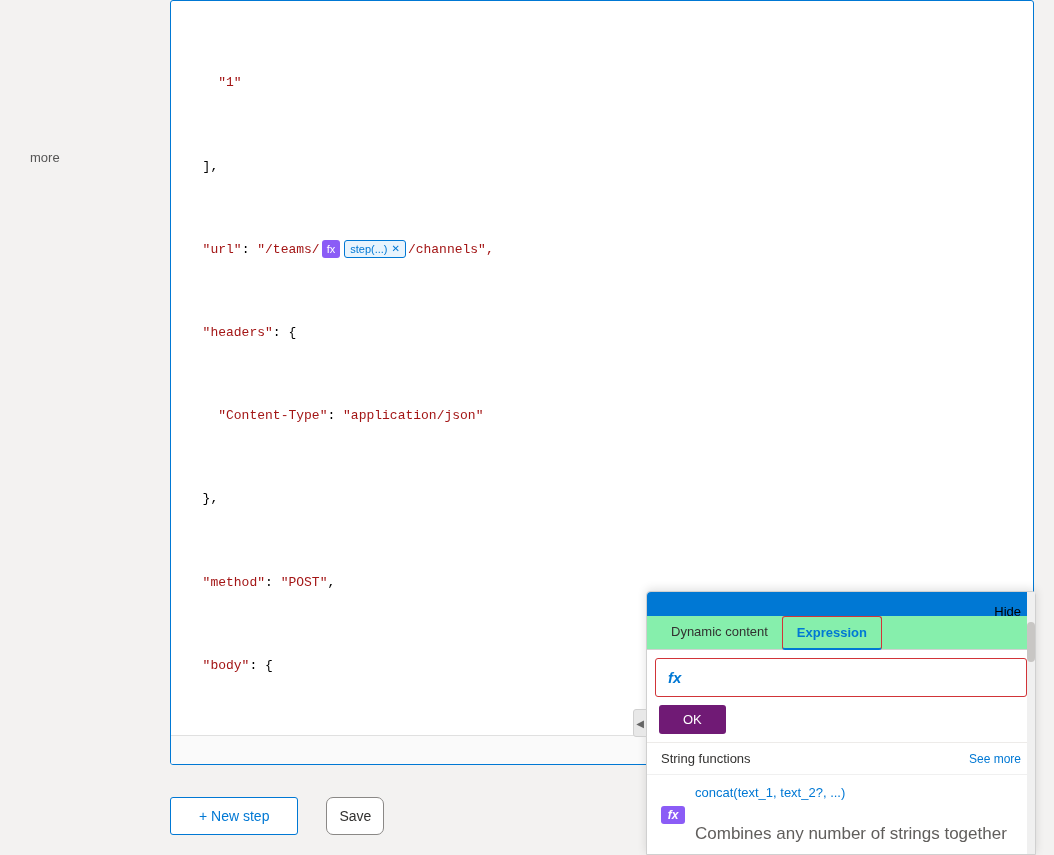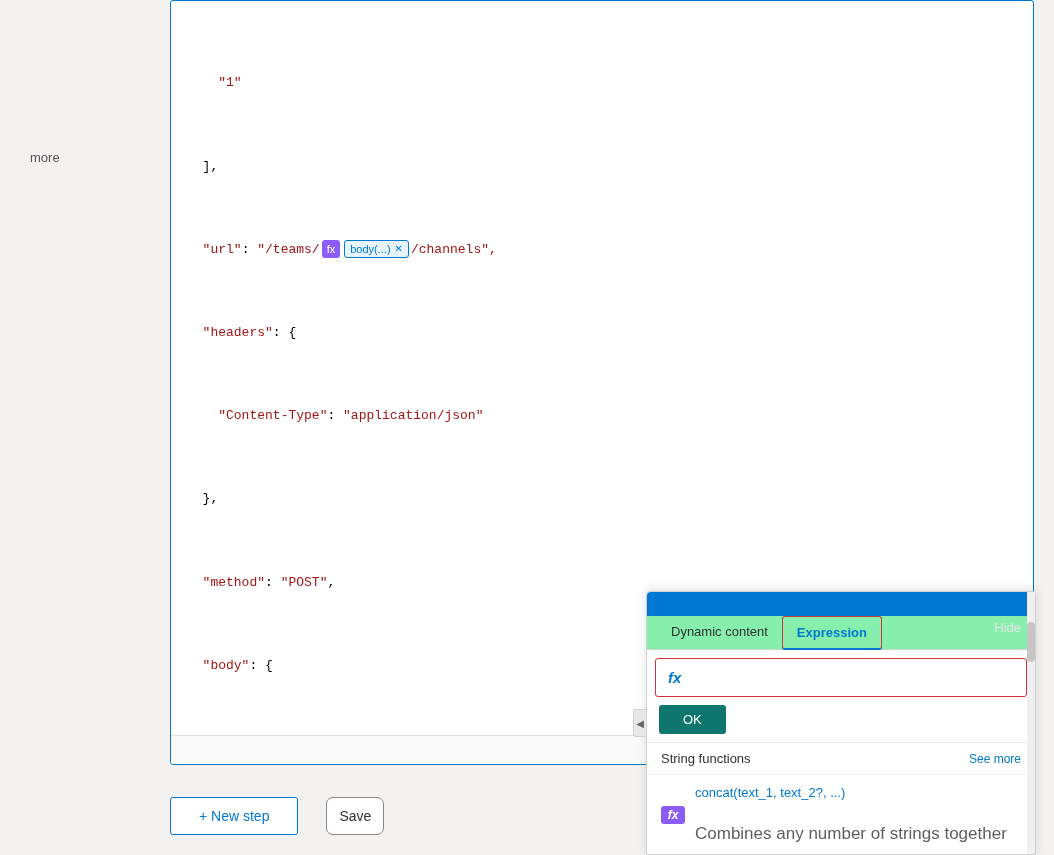--- a/index.html
+++ b/index.html
@@ -179,25 +179,24 @@
     .panel-header-text a {
       color: #fff;
       text-decoration: underline;
     }
     .hide-btn {
       position: absolute;
       right: 14px;
       top: 12px;
       background: none;
       border: none;
-      color: #e5e5e5;
-      font-size: 13px;
-      cursor: pointer;
-      font-family: 'Segoe UI', Arial, sans-serif;
-      margin-top: 16px;
+      color: #000000;
+      font-size: 13px;
+      cursor: pointer;
+      font-family: 'Segoe UI', Arial, sans-serif;
     }
 
     .panel-tabs {
       display: flex;
       border-bottom: 1px solid #d0d0d0;
       padding: 0 10px;
       background: #86efac;
     }
     .panel-tab {
       padding: 8px 14px;
@@ -239,21 +238,21 @@
       font-family: 'Courier New', monospace;
       font-size: 12.5px;
       color: #000;
       flex: 1;
       overflow: hidden;
       white-space: nowrap;
       text-overflow: ellipsis;
     }
 
     .ok-btn {
-      background: #0f766e;
+      background: #701a75;
       color: #fff;
       border: none;
       padding: 7px 24px;
       font-size: 13px;
       cursor: pointer;
       border-radius: 3px;
       margin: 0 12px 8px 12px;
       font-family: 'Segoe UI', Arial, sans-serif;
     }
 
@@ -355,21 +354,21 @@
 
   <div class="editor-wrapper">
     <div class="editor-box">
       <div class="editor-scroll">
         <div class="code-content">
           
           <div>    <span class="code-string">"1"</span></div>
           
           <div>  ],</div>
           
-          <div>  <span class="code-string">"url"</span>: <span class="code-string">"/teams/</span><span class="token-chip fx">fx</span><span class="token-chip body"><span>body(...)</span><span class="close">✕</span></span><span class="code-string">/channels",</span></div>
+          <div>  <span class="code-string">"url"</span>: <span class="code-string">"/teams/</span><span class="token-chip fx">fx</span><span class="token-chip body"><span>step(...)</span><span class="close">✕</span></span><span class="code-string">/channels",</span></div>
           
           <div>  <span class="code-string">"headers"</span>: {</div>
           
           <div>    <span class="code-string">"Content-Type"</span>: <span class="code-string">"application/json"</span></div>
           
           <div>  },</div>
           
           <div>  <span class="code-string">"method"</span>: <span class="code-string">"POST"</span>,</div>
           
           <div>  <span class="code-string">"body"</span>: {</div>

